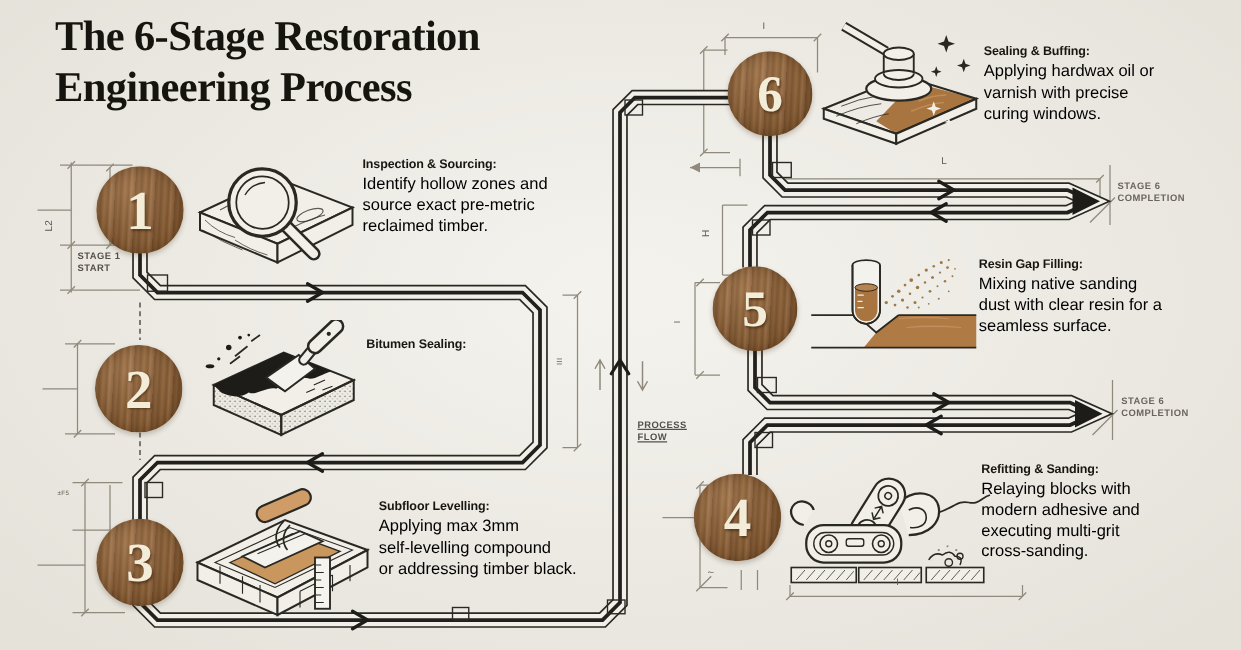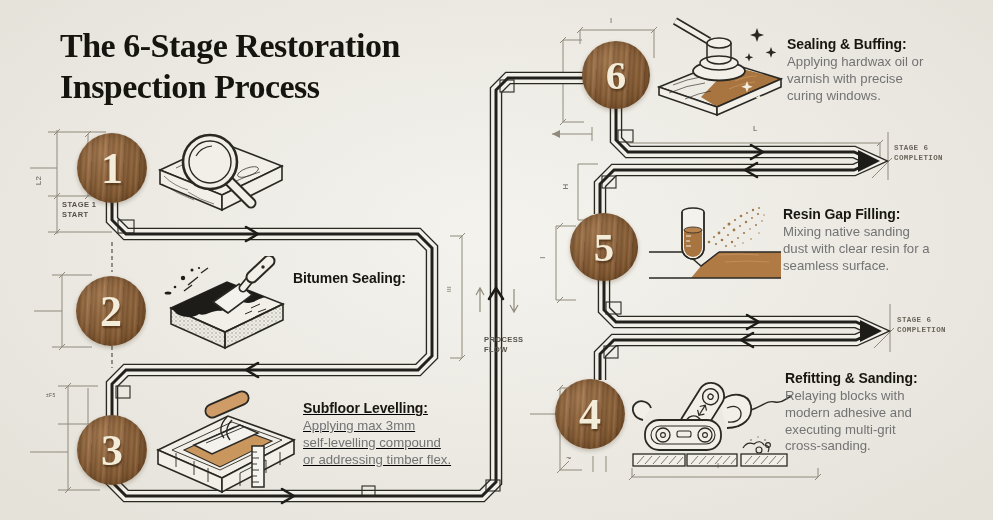--- a/index.html
+++ b/index.html
@@ -1,42 +1,42 @@
 <!DOCTYPE html>
 <html><head>
 <meta charset="utf-8">
 <style>
   html,body{margin:0;padding:0;background:#d8d6cf;}
   .canvas{position:relative;width:993px;height:520px;background:#f1efe8;overflow:hidden;
           font-family:"Liberation Sans",sans-serif;}
   .canvas::after{content:"";position:absolute;inset:0;pointer-events:none;
           background:radial-gradient(ellipse at 50% 45%, rgba(255,255,255,0.25), rgba(120,110,90,0.10) 95%);}
   .flow-layer{position:absolute;left:0;top:0;z-index:1;}
-  .title{position:absolute;left:44px;top:10px;z-index:5;margin:16px;
+  .title{position:absolute;left:44px;top:10px;z-index:5;margin:0;
          font-family:"Liberation Serif","DejaVu Serif",serif;font-weight:700;
          font-size:34px;line-height:1.2;letter-spacing:-0.5px;color:#16140f;}
   .stage-circle{position:absolute;z-index:6;border-radius:50%;
      display:flex;align-items:center;justify-content:center;
      background:
        radial-gradient(circle at 35% 28%, rgba(255,255,255,0.12), rgba(0,0,0,0.18) 88%),
        repeating-linear-gradient(93deg,#7a4e26 0px,#8f6136 3px,#7f5329 5px,#9a6a3c 8px,#845728 11px,#a3734a 13px,#8a5c30 16px);
      box-shadow:0 2px 4px rgba(60,40,15,0.25), inset 0 0 8px rgba(40,20,0,0.25);}
   .stage-circle .num{font-family:"Liberation Serif","DejaVu Serif",serif;font-weight:700;
      color:#f3ecd8;text-shadow:1px 1.5px 2px rgba(50,25,0,0.55);}
   .c-big .num{font-size:44px;} .c-sm .num{font-size:41px;}
   .stage-text{position:absolute;z-index:5;width:192px;}
-  .stage-heading{font-weight:700;font-size:14px;color:#181611;margin:0 0 2px 0;letter-spacing:-0.1px;}
-  .stage-desc{font-size:13.2px;line-height:16.8px;color:#737373;white-space:pre-line;}
+  .stage-heading{font-weight:700;font-size:10px;color:#181611;margin:0 0 2px 0;letter-spacing:-0.1px;}
+  .stage-desc{font-size:13.2px;line-height:16.8px;color:#000000;white-space:pre-line;}
   .illus{position:absolute;z-index:4;}
   .flow-label{position:absolute;z-index:5;font-size:7.5px;letter-spacing:0.4px;
      color:#55514a;font-weight:700;white-space:pre-line;line-height:1.3;}
   .dim-label{position:absolute;z-index:5;font-size:8px;color:#5d594f;letter-spacing:0.3px;white-space:pre;}
   .rot{transform:rotate(-90deg);transform-origin:center;}
   .tiny{font-size:5px;}
-  .completion{color:#6b665c;font-weight:700;font-family:Liberation Mono, monospace;}
+  .completion{color:#6b665c;font-weight:700;}
 </style>
 </head>
 <body>
 
 <div class="canvas">
 
   <svg class="flow-layer" width="993" height="520" viewBox="0 0 993 520">
 
     <g stroke="#8f8a7c" stroke-width="1" fill="none">
       <path d="M57 130 V234 M48 132 H106 M48 196 H92 M48 232 H112 M88 134 V196 M30 168 H57
@@ -103,21 +103,21 @@
       <path d="M282 489 L294 496 L282 503"></path>
       <path d="M489 299 L496 288 L503 299"></path>
       <path d="M751 145 L763 152 L751 159"></path>
       <path d="M757 163 L745 170 L757 177"></path>
       <path d="M747 315 L759 322 L747 329"></path>
       <path d="M753 333 L741 340 L753 347"></path>
     </g>
   </svg>
 
   <h1 class="title"><span>The 6-Stage Restoration</span><br>
-  <span>Inspection Process</span></h1>
+  <span>Engineering Process</span></h1>
 
   <div class="stage-circle c-big" style="left:77px;top:133px;width:70px;height:70px;">
       <span class="num">1</span>
     </div>
   <div class="stage-circle c-big" style="left:76px;top:276px;width:70px;height:70px;">
       <span class="num">2</span>
     </div>
   <div class="stage-circle c-big" style="left:77px;top:415px;width:70px;height:70px;">
       <span class="num">3</span>
     </div>
@@ -300,28 +300,34 @@
       <circle cx="134" cy="90" r="3" stroke-width="1.1"></circle>
         <circle cx="143" cy="85" r="2.4" stroke-width="1.1"></circle>
       <g fill="#8a867a" stroke="none">
           <circle cx="126" cy="80" r="0.9"></circle>
           <circle cx="133" cy="77" r="0.8"></circle>
           <circle cx="140" cy="80" r="0.9"></circle>
         </g>
     </g>
   </svg>
 
+  <div class="stage-text" style="left:290px;top:126px;">
+    <div class="stage-heading">Inspection &amp; Sourcing:</div>
+    <div class="stage-desc">Identify hollow zones and
+source exact pre-metric
+reclaimed timber.</div>
+  </div>
   <div class="stage-text" style="left:293px;top:270px;">
     <div class="stage-heading">Bitumen Sealing:</div>
   </div>
-  <div class="stage-text" style="left:303px;top:400px;text-decoration:underline;">
+  <div class="stage-text" style="left:303px;top:400px;">
     <div class="stage-heading">Subfloor Levelling:</div>
     <div class="stage-desc">Applying max 3mm
 self-levelling compound
-or addressing timber flex.</div>
+or addressing timber black.</div>
   </div>
   <div class="stage-text" style="left:783px;top:206px;">
     <div class="stage-heading">Resin Gap Filling:</div>
     <div class="stage-desc">Mixing native sanding
 dust with clear resin for a
 seamless surface.</div>
   </div>
   <div class="stage-text" style="left:785px;top:370px;">
     <div class="stage-heading">Refitting &amp; Sanding:</div>
     <div class="stage-desc">Relaying blocks with
@@ -331,21 +337,21 @@
   </div>
   <div class="stage-text" style="left:787px;top:36px;">
     <div class="stage-heading">Sealing &amp; Buffing:</div>
     <div class="stage-desc">Applying hardwax oil or
 varnish with precise
 curing windows.</div>
   </div>
 
   <div class="flow-label" style="left:62px;top:200px;">STAGE 1
 START</div>
-  <div class="flow-label" style="left:484px;top:335px;">PROCESS
+  <div class="flow-label" style="left:510px;top:335px;text-decoration:underline;">PROCESS
 FLOW</div>
   <div class="flow-label completion" style="left:894px;top:144px;">STAGE 6
 COMPLETION</div>
   <div class="flow-label completion" style="left:897px;top:316px;">STAGE 6
 COMPLETION</div>
 
   <div class="dim-label rot" style="left:34px;top:176px;">L2</div>
   <div class="dim-label tiny" style="left:46px;top:392px;">±F5</div>
   <div class="dim-label rot" style="left:446px;top:286px;font-size:6px;">III</div>
   <div class="dim-label" style="left:610px;top:16px;font-size:7.5px;">I</div>

